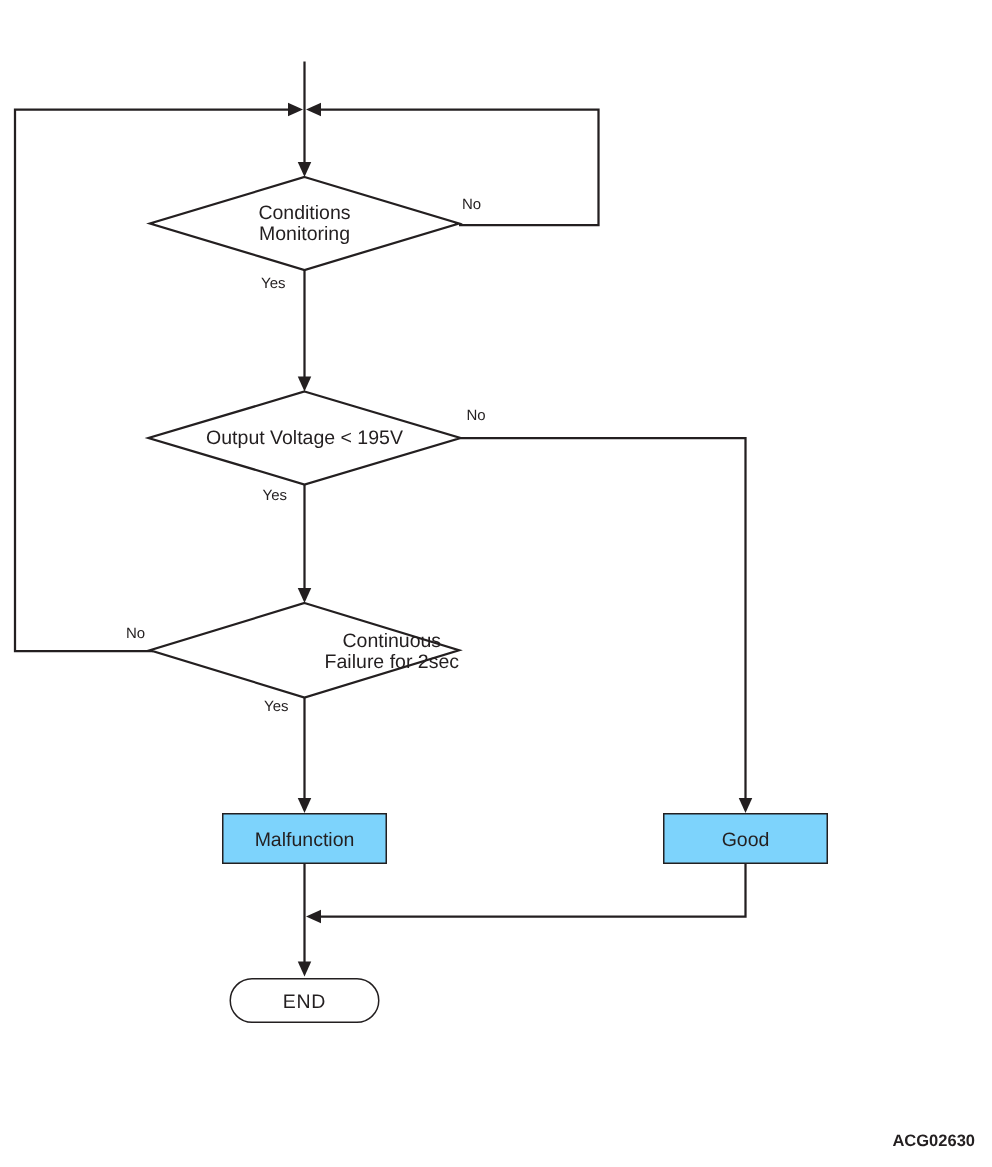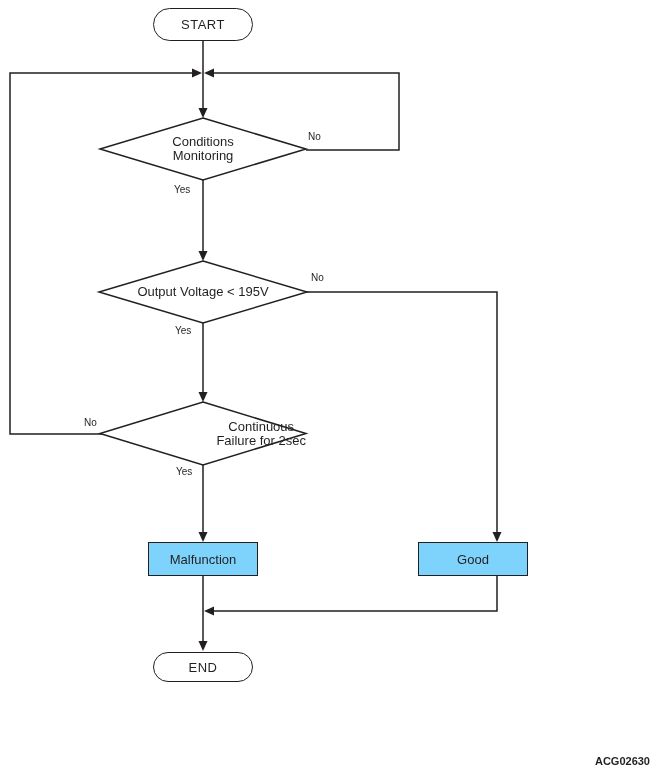--- a/index.html
+++ b/index.html
@@ -123,23 +123,20 @@
       <line x1="203" y1="576" x2="203" y2="642"></line>
       <polygon points="203,651 198.5,641 207.5,641"></polygon>
     </g>
 
     <g>
       <polyline points="497,576 497,611 214,611"></polyline>
       <polygon points="204,611 214,606.5 214,615.5"></polygon>
     </g>
   </svg>
 
-  <div class="node terminator" style="left:153px; top:8px; width:100px; height:33px;">
-    <span>START</span>
-  </div>
 
   <div class="node diamond" style="left:100px; top:118px; width:206px; height:62px;">
     <svg class="shape" viewBox="0 0 206 62" preserveAspectRatio="none">
       <polygon points="103,0 206,31 103,62 0,31"></polygon>
     </svg>
     <div class="dtext">
       <span>Conditions</span><br>
       <span>Monitoring</span>
     </div>
   </div>
@@ -160,21 +157,21 @@
     <div class="dtext">
       <span>Continuous</span><br>
       <span>Failure for 2sec</span>
     </div>
   </div>
 
   <div class="node process" style="left:148px; top:542px; width:110px; height:34px;">
     <span>Malfunction</span>
   </div>
 
-  <div class="node process" style="left:418px; top:542px; width:110px; height:34px;">
+  <div class="node process" style="left:442px; top:542px; width:110px; height:34px;">
     <span>Good</span>
   </div>
 
   <div class="node terminator" style="left:153px; top:652px; width:100px; height:30px;">
     <span>END</span>
   </div>
 
   <div class="edge-label" style="left:308px; top:131px;">No</div>
   <div class="edge-label" style="left:174px; top:184px;">Yes</div>
   <div class="edge-label" style="left:311px; top:272px;">No</div>

